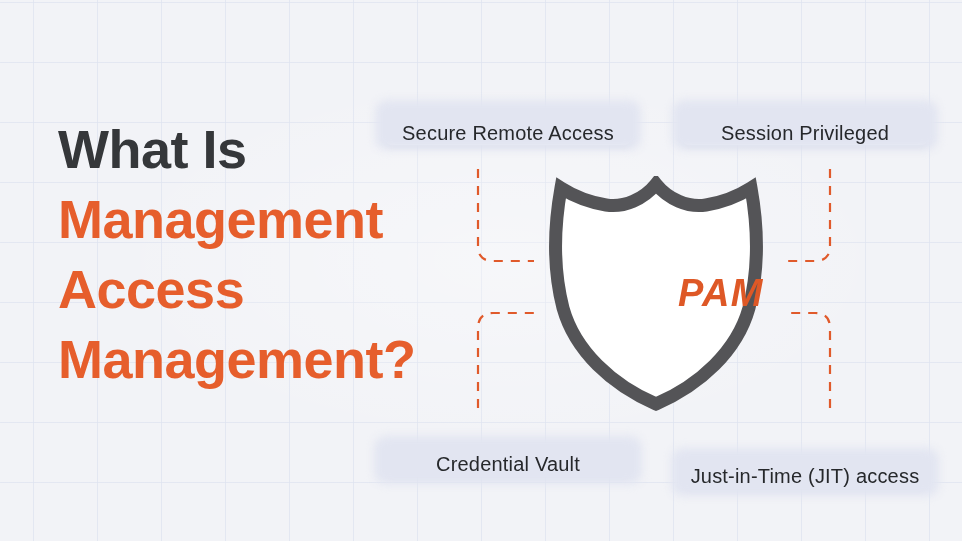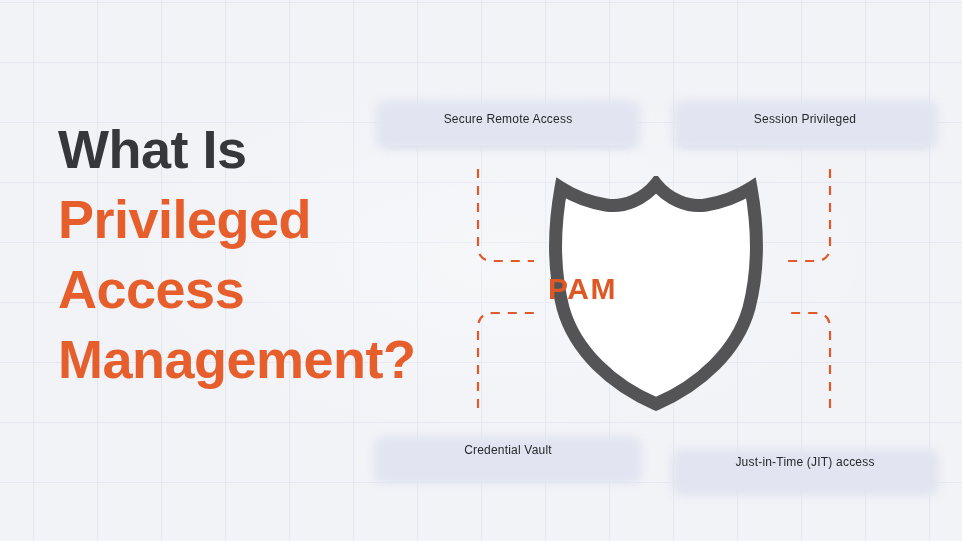--- a/index.html
+++ b/index.html
@@ -31,22 +31,22 @@
     z-index:3;
   }
   .title .dark{color:#35373a;}
   .title .orange{color:#E65E2C;}
 
   .pill{
     position:absolute;
     width:246px;height:33px;
     background:#ffffff;
     border-radius:7px;
-    display:flex;align-items:flex-start;justify-content:center;
-    font-size:12px;
+    display:flex;align-items:flex-end;justify-content:center;
+    font-size:20px;
     font-weight:500;
     color:#26282b;
     letter-spacing:0.2px;
     box-shadow:0 2px 5px rgba(90,100,140,0.18);
     z-index:4;
   }
   .pill::before{
     content:"";
     position:absolute;
     border-radius:12px;
@@ -76,36 +76,37 @@
   .shield{
     position:absolute;
     left:548px;top:176px;
     width:216px;height:236px;
     z-index:3;
   }
   .pam-label{
     position:absolute;
     left:548px;top:272px;
     width:216px;
-    text-align:left;
-    font-size:30px;
+    text-align:right;
+    font-size:38px;
     font-weight:700;
     letter-spacing:1.5px;
     color:#DE5826;
     z-index:4;
+    font-style:italic;
   }
 </style>
 </head>
 <body>
 
 <div class="canvas">
 
   <div class="title">
     <div class="dark">What Is</div>
-    <div class="orange">Privileged</div>
+    <div class="orange">Management</div>
     <div class="orange">Access</div>
     <div class="orange">Management?</div>
   </div>
 
   <svg class="connectors" viewBox="0 0 962 541" aria-hidden="true">
     <path d="M478,169 L478,246 Q478,261 493,261 L534,261"></path>
     <path d="M830,169 L830,246 Q830,261 815,261 L788,261"></path>
     <path d="M478,408 L478,328 Q478,313 493,313 L534,313"></path>
     <path d="M830,408 L830,328 Q830,313 815,313 L788,313"></path>
   </svg>

